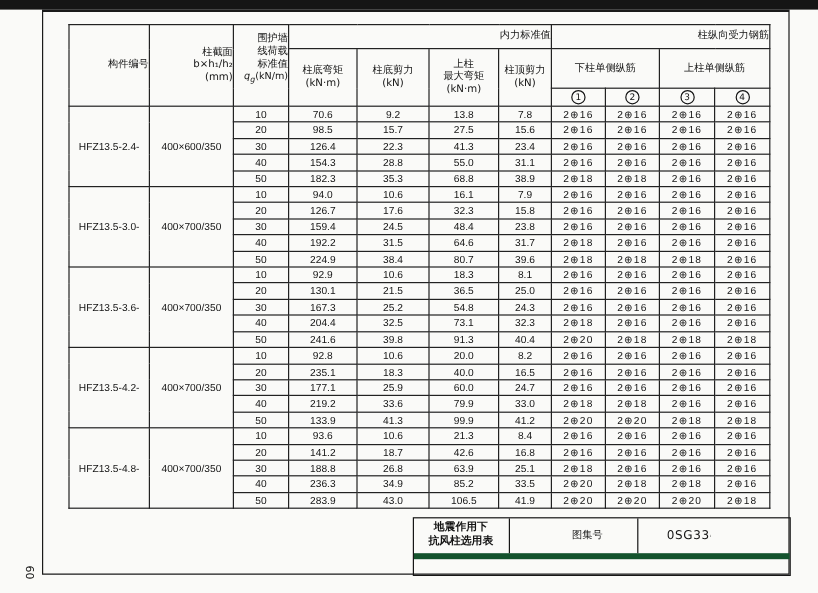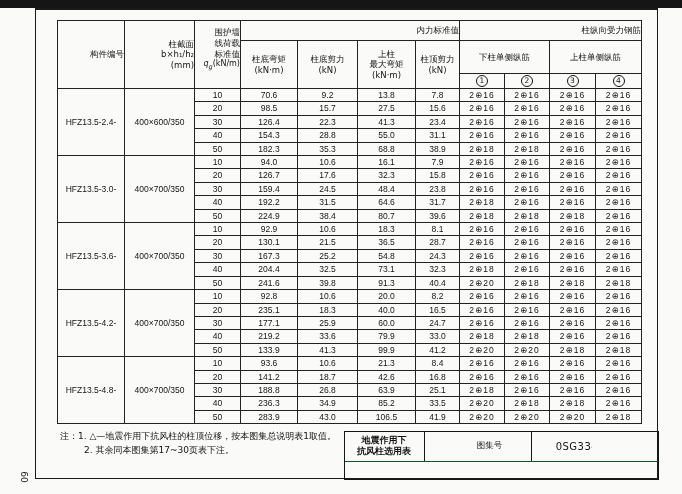--- a/index.html
+++ b/index.html
@@ -55,21 +55,21 @@
     width:300px;white-space:nowrap;
   }
   .notes .note2{padding-left:24px;}
 
   .titleblock{
     position:absolute;right:-1.5px;bottom:-1.5px;
     width:313px;height:47px;
     border:1.5px solid #161616;background:transparent;
     font-size:8.5px;
   }
-  .tb-row1{display:grid;grid-template-columns:80px 1fr 36px 42px;height:29px;border-bottom:1px solid #14532d;gap:24px;}
+  .tb-row1{display:grid;grid-template-columns:80px 1fr 36px 42px;height:29px;border-bottom:5px solid #14532d;gap:24px;}
   .tb-row2{display:grid;grid-template-columns:24px 34px 22px 24px 34px 22px 24px 30px 1fr 36px 42px;height:17px;}
   .tb-row1>div,.tb-row2>div{
     display:flex;align-items:center;justify-content:center;
     border-right:1px solid #161616;overflow:hidden;
   }
   .tb-row1>div:last-child,.tb-row2>div:last-child{border-right:none;}
   .tb-name{flex-direction:column;font-weight:bold;font-size:9px;line-height:1.25;}
   .tb-main{font-size:11px;font-weight:bold;white-space:nowrap;}
   .tb-main sub{font-size:7px;}
   .tb-atlas-no{font-size:10px;letter-spacing:0.5px;}
@@ -263,21 +263,21 @@
           <td data-name="cell-r1">2⊕16</td>
           <td data-name="cell-r2">2⊕16</td>
           <td data-name="cell-r3">2⊕16</td>
           <td data-name="cell-r4">2⊕16</td>
         </tr>
         <tr data-name="table-row">
           <td data-name="cell-q">20</td>
           <td data-name="cell-m_bot">130.1</td>
           <td data-name="cell-v_bot">21.5</td>
           <td data-name="cell-m_top">36.5</td>
-          <td data-name="cell-v_top">28.7</td>
+          <td data-name="cell-v_top">25.0</td>
           <td data-name="cell-r1">2⊕16</td>
           <td data-name="cell-r2">2⊕16</td>
           <td data-name="cell-r3">2⊕16</td>
           <td data-name="cell-r4">2⊕16</td>
         </tr>
         <tr data-name="table-row">
           <td data-name="cell-q">30</td>
           <td data-name="cell-m_bot">167.3</td>
           <td data-name="cell-v_bot">25.2</td>
           <td data-name="cell-m_top">54.8</td>
@@ -419,24 +419,20 @@
           <td data-name="cell-m_top">106.5</td>
           <td data-name="cell-v_top">41.9</td>
           <td data-name="cell-r1">2⊕20</td>
           <td data-name="cell-r2">2⊕20</td>
           <td data-name="cell-r3">2⊕20</td>
           <td data-name="cell-r4">2⊕18</td>
         </tr>
       </tbody>
   </table>
 
-  <div class="notes" data-name="notes">
-    <div data-name="note-line-1">注：1. △—地震作用下抗风柱的柱顶位移，按本图集总说明表1取值。</div>
-    <div class="note2" data-name="note-line-2">2. 其余同本图集第17~30页表下注。</div>
-  </div>
 
   <div class="titleblock" data-name="title-block">
     <div class="tb-row1">
       <div class="tb-name" data-name="titleblock-table-name">
         <div data-name="table-name-line-1">地震作用下</div>
         <div data-name="table-name-line-2">抗风柱选用表</div>
       </div>
       <div data-name="atlas-number-label">图集号</div>
       <div class="tb-atlas-no" data-name="atlas-number">10SG334</div>
     </div>

